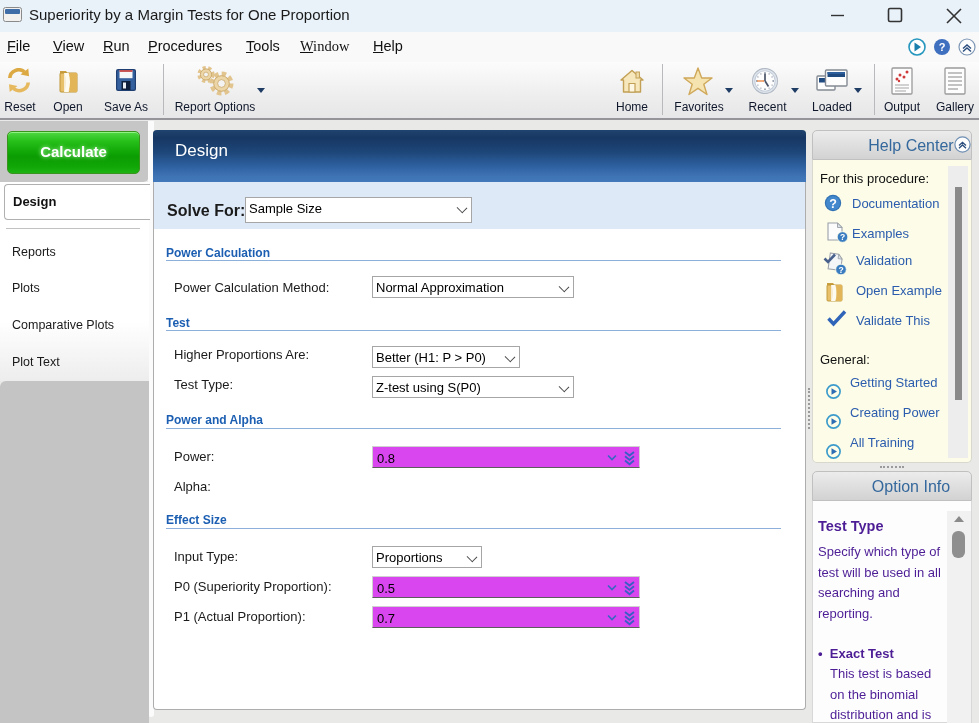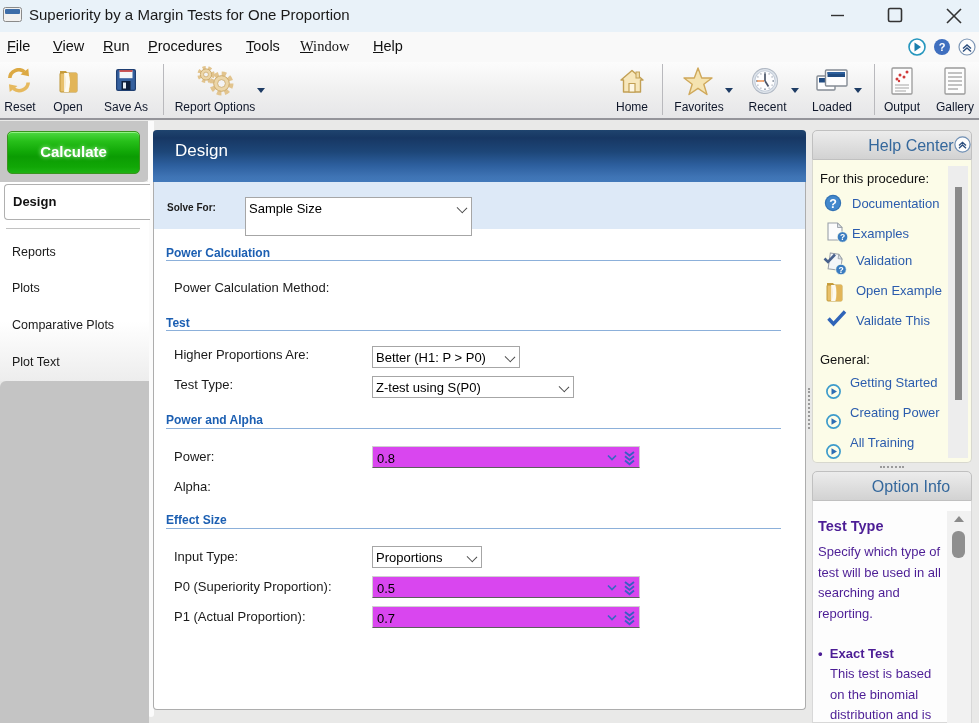--- a/index.html
+++ b/index.html
@@ -41,21 +41,21 @@
 #grayarea { left:0; top:381px; width:149px; height:342px; background:#c4c4c4; border-radius:6px 0 0 0; }
 
 
 #mainpanel { left:153px; top:130px; width:653px; height:580px; background:#fff;
   border:1px solid #adadad; border-top:none; border-radius:4px; }
 #mainhdr { left:153px; top:130px; width:653px; height:52px; border-radius:4px 4px 0 0;
   background:linear-gradient(180deg, #1f446e 0%, #173763 15%, #1d4678 42%, #2d5f9e 68%, #3f74b5 90%, #4279ba 100%); }
 #mainhdrtxt { left:175px; top:141px; font-size:17px; color:#fff; }
 #solveband { left:154px; top:182px; width:651px; height:47px; background:#dde9f7; }
 .lbl { position:absolute; font-size:13px; color:#1b1b1b; }
-.blbl { position:absolute; font-size:10px; font-weight:bold; color:#1b1b1b; }
+.blbl { position:absolute; font-size:16px; font-weight:bold; color:#1b1b1b; }
 .sechdr { position:absolute; left:166px; font-size:12px; font-weight:bold; color:#1c5fb2; }
 .secline { position:absolute; left:166px; width:615px; height:1px; background:#8cb0da; }
 .combo { position:absolute; background:#fff; border:1px solid #a6a6a6; font-size:13px; color:#000; }
 .combo span { position:absolute; left:3px; top:3px; }
 .combo::after { content:""; position:absolute; right:5px; top:6px; width:7px; height:7px;
   border-right:1.4px solid #484848; border-bottom:1.4px solid #484848; transform:rotate(45deg) scaleY(0.9); }
 .vinput { position:absolute; background:#d946ef; border:1px solid #d0d0d0; border-bottom:1.5px solid #5d5d5d; font-size:13px; color:#000; }
 .vinput span { position:absolute; left:4px; top:3.5px; }
 
 
@@ -234,26 +234,29 @@
   <div class="sideitem" style="top:281px;">Plots</div>
   <div class="sideitem" style="top:318px;">Comparative Plots</div>
   <div class="sideitem" style="top:355px;">Plot Text</div>
   <div class="abs" id="grayarea"></div>
 
   <div class="abs" id="mainpanel"></div>
   <div class="abs" id="mainhdr"></div>
   <div class="abs" id="mainhdrtxt">Design</div>
   <div class="abs" id="solveband"></div>
   <div class="blbl" style="left:167px; top:202px;">Solve For:</div>
-  <div class="combo" style="left:245px; top:197px; width:227px; height:39px;">
+  <div class="combo" style="left:245px; top:197px; width:227px; height:26px;">
       <span>Sample Size</span>
     </div>
   <div class="sechdr" style="top:246px;">Power Calculation</div>
   <div class="secline" style="top:260px;"></div>
   <div class="lbl" style="left:174px; top:280px;">Power Calculation Method:</div>
+  <div class="combo" style="left:372px; top:276px; width:202px; height:22px;">
+      <span>Normal Approximation</span>
+    </div>
   <div class="sechdr" style="top:316px;">Test</div>
   <div class="secline" style="top:330px;"></div>
   <div class="lbl" style="left:174px; top:347px;">Higher Proportions Are:</div>
   <div class="combo" style="left:372px; top:346px; width:148px; height:22px;">
       <span>Better (H1: P &gt; P0)</span>
     </div>
   <div class="lbl" style="left:174px; top:377px;">Test Type:</div>
   <div class="combo" style="left:372px; top:376px; width:202px; height:22px;">
       <span>Z-test using S(P0)</span>
     </div>

